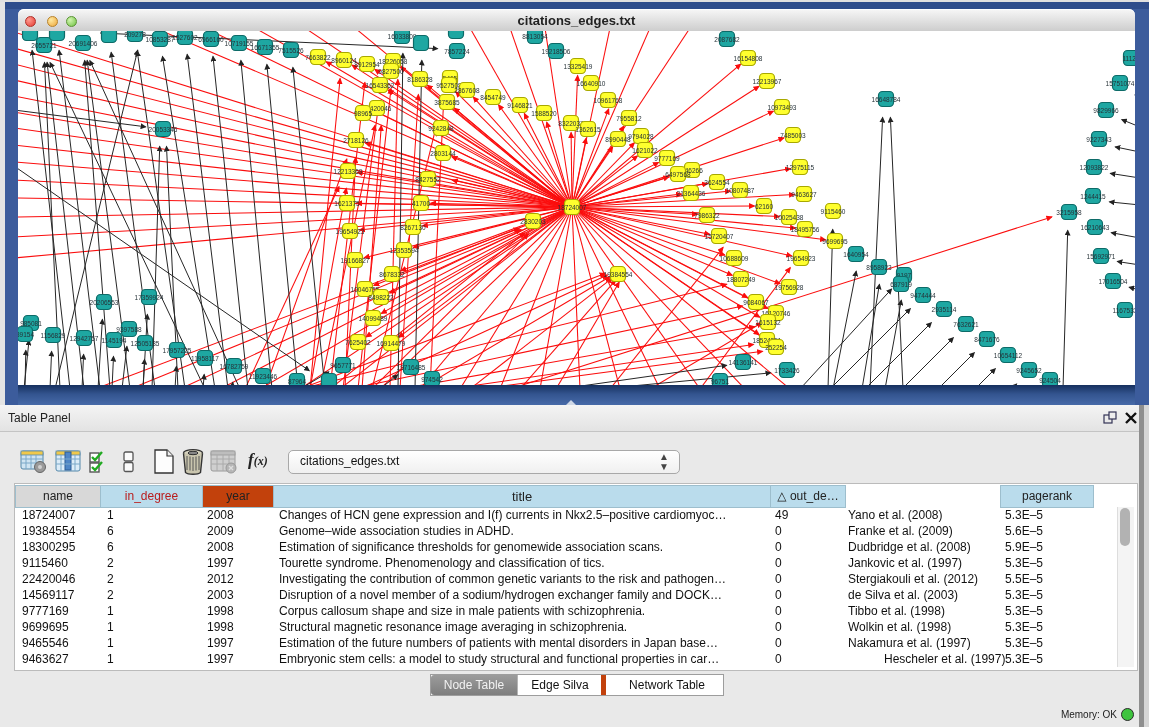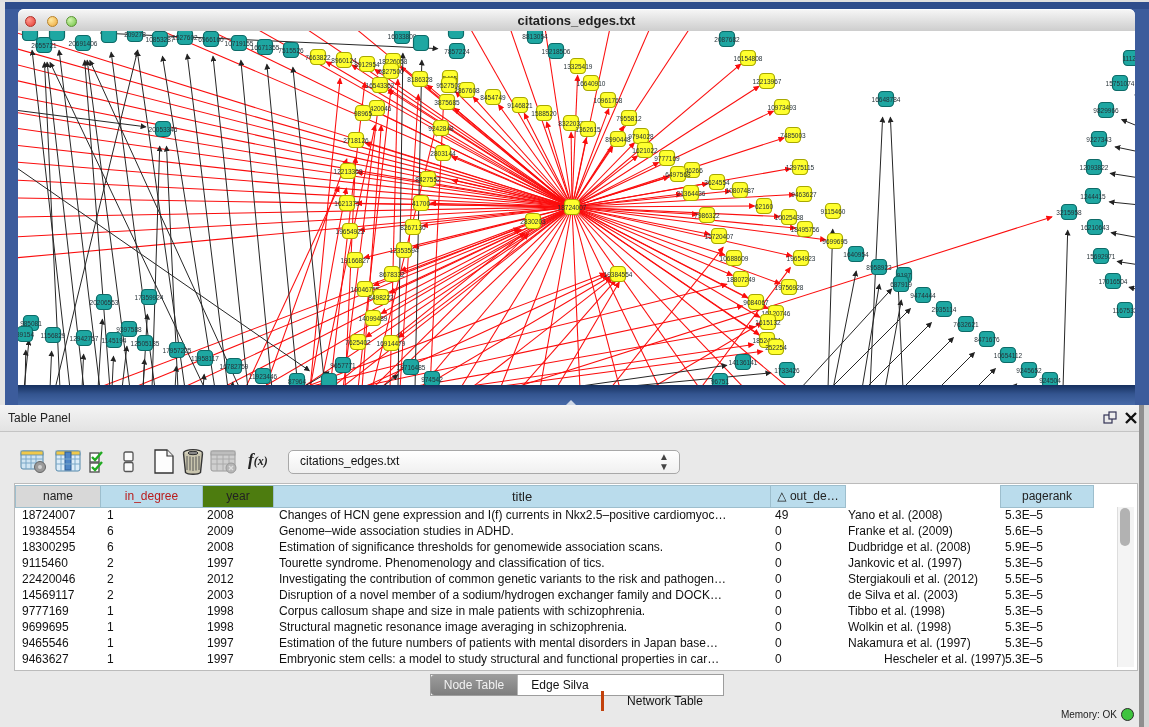--- a/index.html
+++ b/index.html
@@ -555,21 +555,21 @@
 <div style="position:absolute;left:248px;top:450px;width:30px;height:22px;font-family:Liberation Serif, serif;font-style:italic;font-weight:bold;font-size:17px;color:#222">f<span style="font-size:12px">(x)</span></div>
 
 <div style="position:absolute;left:288px;top:450px;width:390px;height:22px;background:linear-gradient(#fff,#f0f0f0);border:1px solid #a8a8a8;border-radius:5px">
   <div style="position:absolute;left:11px;top:3px;font-size:12px;color:#111">citations_edges.txt</div>
   <div style="position:absolute;right:10px;top:1px;font-size:10px;color:#444;line-height:10px">▲<br>▼</div>
 </div>
 
 <div style="position:absolute;left:14px;top:483px;width:1122px;height:186px;background:#fff;border:1px solid #bbb"></div>
 <div style="position:absolute;left:15px;top:485px;width:84px;height:21px;background:#d8d8d8;border:1px solid #9dbecd;font-size:12px;color:#222;text-align:center;line-height:21px;white-space:nowrap;overflow:hidden">name</div>
 <div style="position:absolute;left:100px;top:485px;width:101px;height:21px;background:#badcec;border:1px solid #9dbecd;font-size:12px;color:#b91c1c;text-align:center;line-height:21px;white-space:nowrap;overflow:hidden">in_degree</div>
-<div style="position:absolute;left:202px;top:485px;width:70px;height:21px;background:#4d7c0f;border:1px solid #9dbecd;font-size:12px;color:#222;text-align:center;line-height:21px;white-space:nowrap;overflow:hidden">year</div>
+<div style="position:absolute;left:202px;top:485px;width:70px;height:21px;background:#c2410c;border:1px solid #9dbecd;font-size:12px;color:#222;text-align:center;line-height:21px;white-space:nowrap;overflow:hidden">year</div>
 <div style="position:absolute;left:273px;top:485px;width:496px;height:21px;background:#badcec;border:1px solid #9dbecd;font-size:13px;color:#222;text-align:center;line-height:21px;white-space:nowrap;overflow:hidden">title</div>
 <div style="position:absolute;left:770px;top:485px;width:74px;height:21px;background:#badcec;border:1px solid #9dbecd;font-size:12px;color:#222;text-align:center;line-height:21px;white-space:nowrap;overflow:hidden">△ out_de…</div>
 <div style="position:absolute;left:1000px;top:485px;width:92px;height:21px;background:#badcec;border:1px solid #9dbecd;font-size:12px;color:#222;text-align:center;line-height:21px;white-space:nowrap;overflow:hidden">pagerank</div>
 <div style="position:absolute;top:508px;left:0;width:1100px;height:16px;font-size:12px;color:#111">
       <span style="position:absolute;left:22px;white-space:nowrap">18724007</span>
       <span style="position:absolute;left:107px;white-space:nowrap">1</span>
       <span style="position:absolute;left:207px;white-space:nowrap">2008</span>
       <span style="position:absolute;left:279px;white-space:nowrap">Changes of HCN gene expression and I(f) currents in Nkx2.5–positive cardiomyoc…</span>
       <span style="position:absolute;left:775px;white-space:nowrap">49</span>
       <span style="position:absolute;left:848px;white-space:nowrap">Yano et al. (2008)</span>
@@ -656,21 +656,21 @@
       <span style="position:absolute;left:884px;white-space:nowrap">Hescheler et al. (1997)</span>
       <span style="position:absolute;left:1005px;white-space:nowrap">5.3E–5</span>
     </div>
 
 <div style="position:absolute;left:1117px;top:507px;width:16px;height:160px;background:#f4f4f4;border-left:1px solid #ddd"></div>
 <div style="position:absolute;left:1120px;top:508px;width:10px;height:38px;background:#b2b2b2;border-radius:5px"></div>
 
 <div style="position:absolute;left:430px;top:674px;width:292px;height:20px;border:1px solid #9d9d9d;border-radius:0;background:#fff;font-size:12px">
   <div style="position:absolute;left:0;top:0;width:86px;height:20px;background:linear-gradient(#9c9c9c,#7e7e7e);border-radius:3px 0 0 3px;color:#f2f2f2;text-align:center;line-height:20px">Node Table</div>
   <div style="position:absolute;left:86px;top:0;width:84px;height:20px;border-left:1px solid #b5b5b5;color:#111;text-align:center;line-height:20px">Edge Silva</div>
-  <div style="position:absolute;left:170px;top:16px;width:122px;height:20px;border-left:3px solid #c2410c;color:#111;text-align:center;line-height:20px">Network Table</div>
+  <div style="position:absolute;left:170px;top:0;width:122px;height:20px;border-left:5px solid #c2410c;color:#111;text-align:center;line-height:20px">Network Table</div>
 </div>
 
 <div style="position:absolute;left:1020px;top:709px;width:97px;text-align:right;font-size:10px;color:#222">Memory: OK</div>
 <div style="position:absolute;left:1121px;top:708px;width:11px;height:11px;border-radius:50%;background:#3ec43e;border:1.5px solid #2a2a2a"></div>
 
 <div style="position:absolute;left:1139px;top:405px;width:5px;height:322px;background:#8f8f8f"></div>
 <div style="position:absolute;left:1144px;top:405px;width:5px;height:322px;background:#d6d6d6"></div>
 <div style="position:absolute;left:566px;top:400px;width:0;height:0;border-left:5px solid transparent;border-right:5px solid transparent;border-bottom:5px solid #cfd8e6"></div>
 
 </div>

